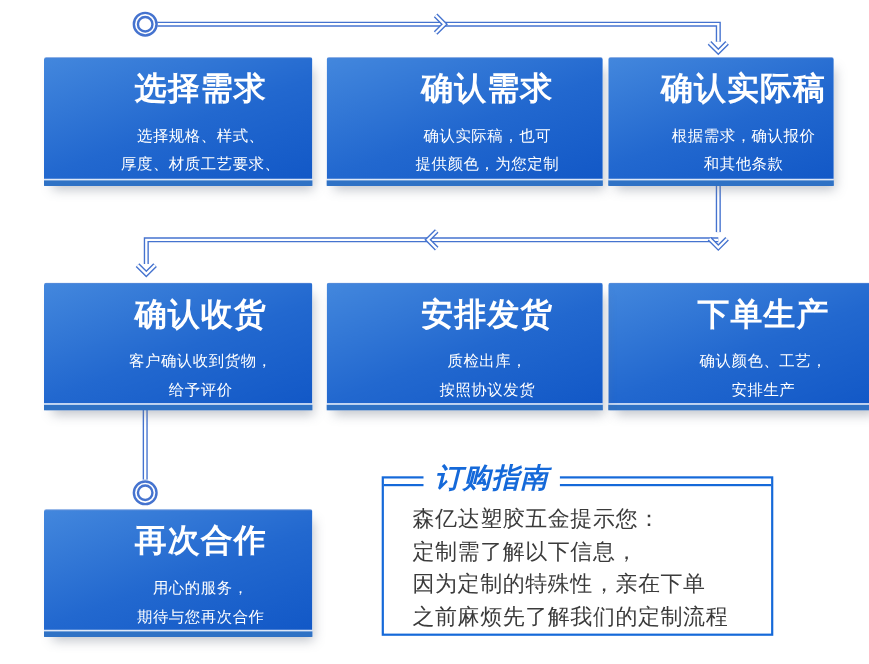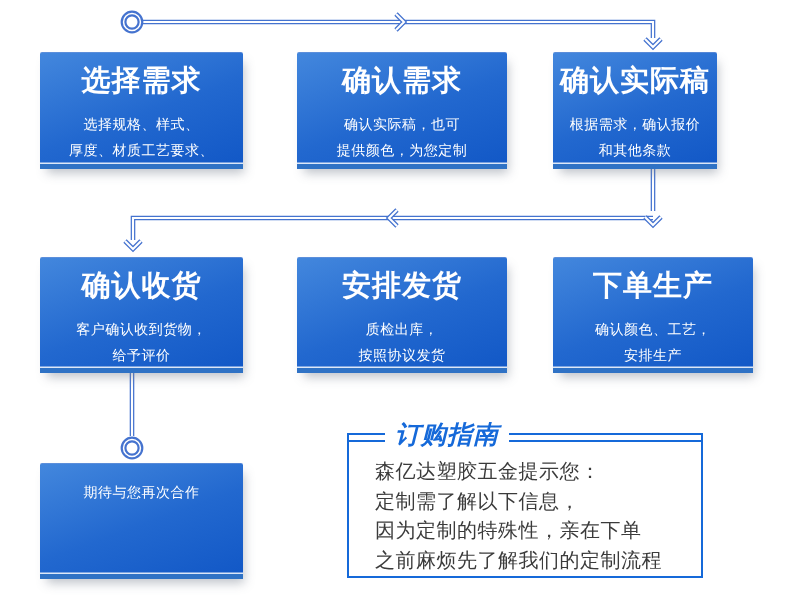--- a/index.html
+++ b/index.html
@@ -7,21 +7,21 @@
     position:relative;width:790px;height:604px;background:#ffffff;overflow:hidden;
     font-family:"DejaVu Sans","Liberation Sans",sans-serif;
   }
   .connectors{position:absolute;left:0;top:0;width:790px;height:604px;pointer-events:none;}
   .card{
     position:absolute;
     background:linear-gradient(160deg,#4387dd 0%,#2268cf 52%,#1157c6 100%);
     border-top:1px solid rgba(255,255,255,0.28);
     border-radius:2px;
     box-shadow:4px 7px 10px -3px rgba(110,120,135,0.45);
-    color:#ffffff;text-align:center;
+    color:#ffffff;text-align:center;padding-left:41px;
   }
   .card::after{
     content:"";position:absolute;left:0;right:0;bottom:0;height:5px;
     background:#2f72c5;box-shadow:0 -1.5px 0 rgba(255,255,255,0.85);
   }
   .card-title{
     margin-top:11px;font-size:29px;font-weight:bold;letter-spacing:1px;line-height:32px;
   }
   .card-body{
     margin-top:15px;font-size:14px;line-height:26px;letter-spacing:0.5px;
@@ -131,21 +131,23 @@
 
   <div class="card" style="left:297px;top:257px;width:210px;height:115px">
     <div class="card-title">安排发货</div>
     <div class="card-body">
       <div>质检出库，</div>
       <div>按照协议发货</div>
     </div>
   </div>
 
   <div class="card" style="left:40px;top:463px;width:203px;height:115px">
+    <div class="card-title">再次合作</div>
     <div class="card-body">
+      <div>用心的服务，</div>
       <div>期待与您再次合作</div>
     </div>
   </div>
 
   <div class="guide-box">
     <div class="guide-subline"></div>
     <div class="guide-title">订购指南</div>
     <div class="guide-body">
       <div>森亿达塑胶五金提示您：</div>
       <div>定制需了解以下信息，</div>

